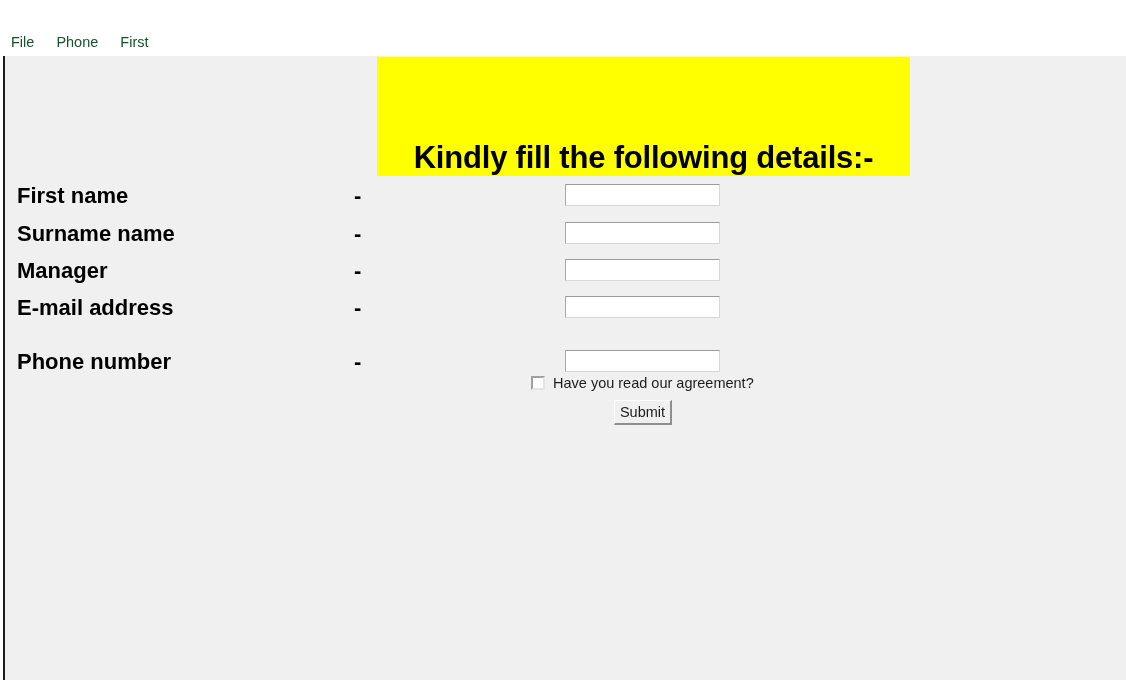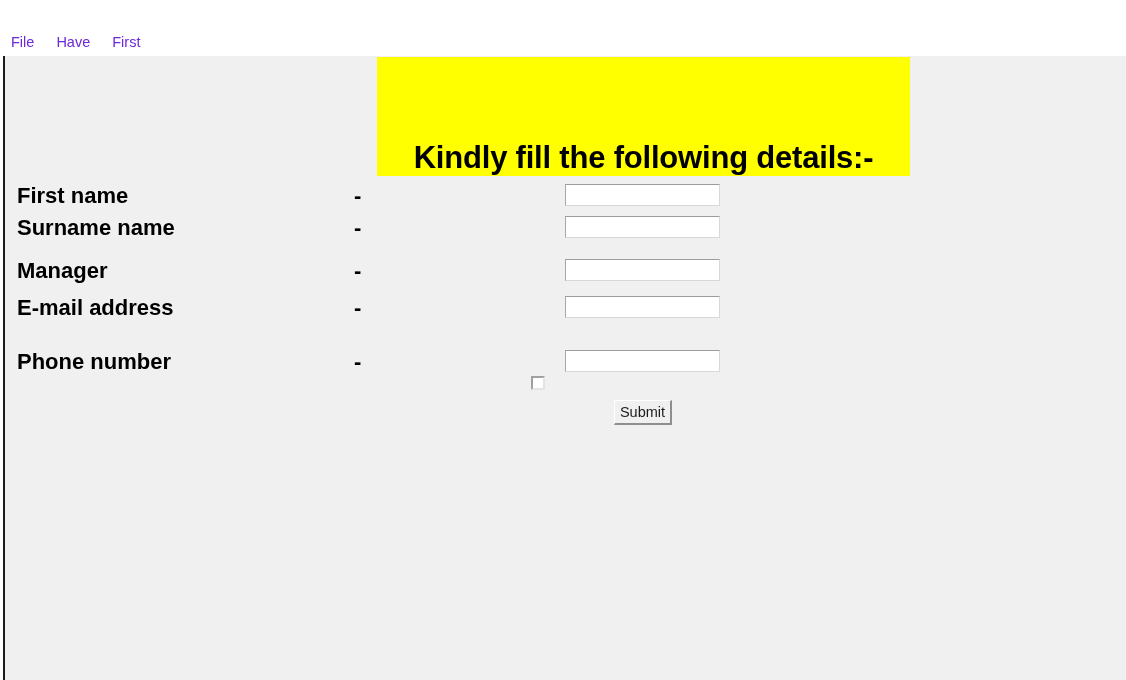--- a/index.html
+++ b/index.html
@@ -73,21 +73,21 @@
     width: 1126px;
     height: 28px;
     background: #ffffff;
     display: flex;
     align-items: center;
     padding-left: 11px;
     box-sizing: border-box;
   }
   .menu-item {
     font-size: 14.5px;
-    color: #6d28d9;
+    color: #14532d;
     margin-right: 22px;
     font-family: "Liberation Sans", sans-serif;
     white-space: nowrap;
   }
 
   
   #content-area {
     position: absolute;
     left: 0; top: 56px;
     width: 1126px;
@@ -238,39 +238,39 @@
   }
 </style>
 </head>
 <body>
 
 <div id="app-window">
 
 
   <div id="menu-bar">
     <div class="menu-item">File</div>
-    <div class="menu-item">Have</div>
+    <div class="menu-item">Phone</div>
     <div class="menu-item">First</div>
   </div>
 
   <div id="content-area">
     <div id="client-gutter"></div>
     <div id="client-left-border"></div>
 
     <div id="heading-banner">
       <div id="heading-text">Kindly fill the following details:-</div>
     </div>
 
     <div class="form-row" style="top:127px;padding-left:8px;">
       <div class="field-label">First name</div>
       <div class="field-dash">-</div>
       <input class="field-input" type="text" value="" style="">
     </div>
 
-    <div class="form-row" style="top:159px;">
+    <div class="form-row" style="top:165px;">
       <div class="field-label">Surname name</div>
       <div class="field-dash">-</div>
       <input class="field-input" type="text" value="" style="">
     </div>
 
     <div class="form-row" style="top:202px;">
       <div class="field-label">Manager</div>
       <div class="field-dash">-</div>
       <input class="field-input" type="text" value="" style="">
     </div>
@@ -282,18 +282,19 @@
     </div>
 
     <div class="form-row" style="top:277px;margin-top:16px;">
       <div class="field-label">Phone number</div>
       <div class="field-dash">-</div>
       <input class="field-input" type="text" value="" style="">
     </div>
 
     <div id="agreement-row">
       <div id="agreement-box"></div>
+      <div id="agreement-label">Have you read our agreement?</div>
     </div>
 
     <button id="submit-button">Submit</button>
 
   </div>
 </div>
 
 </body></html>

